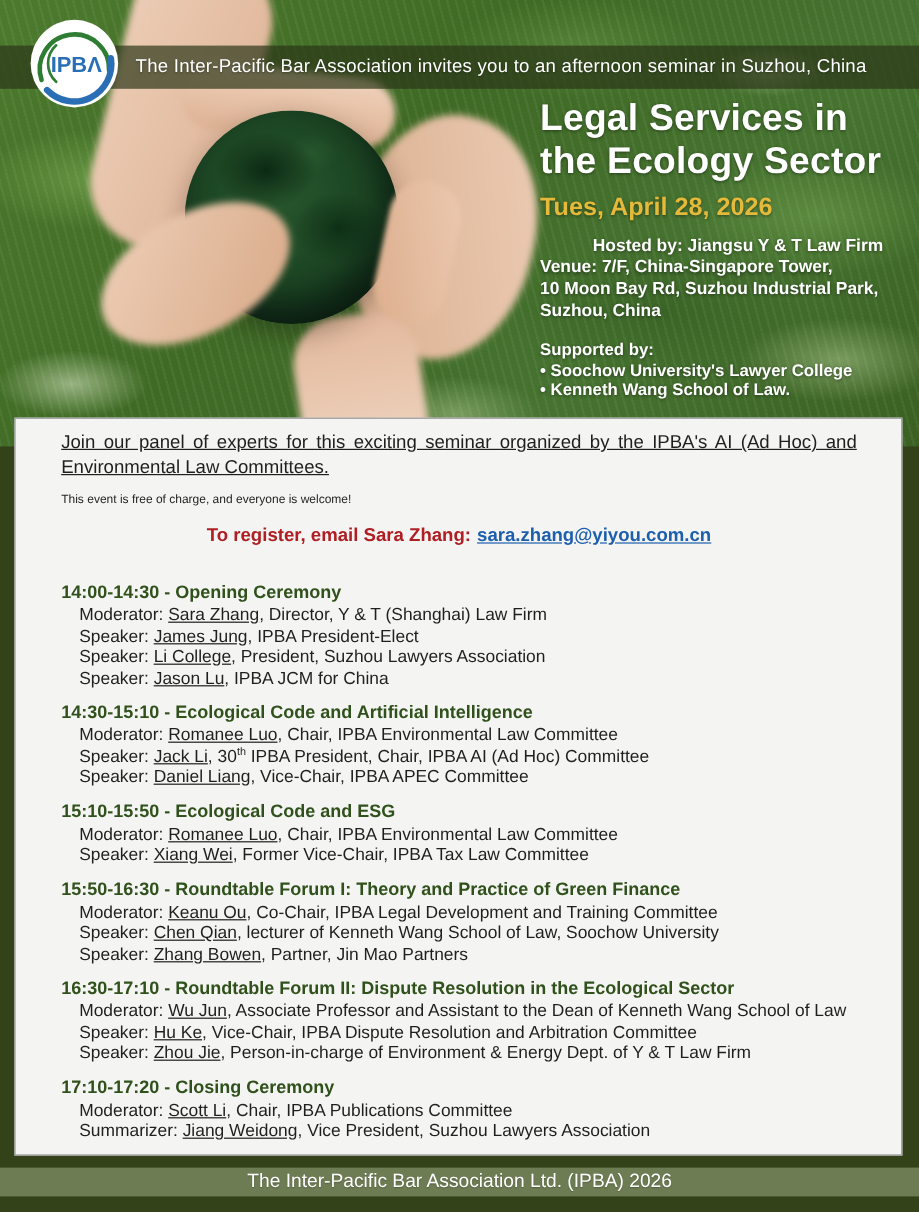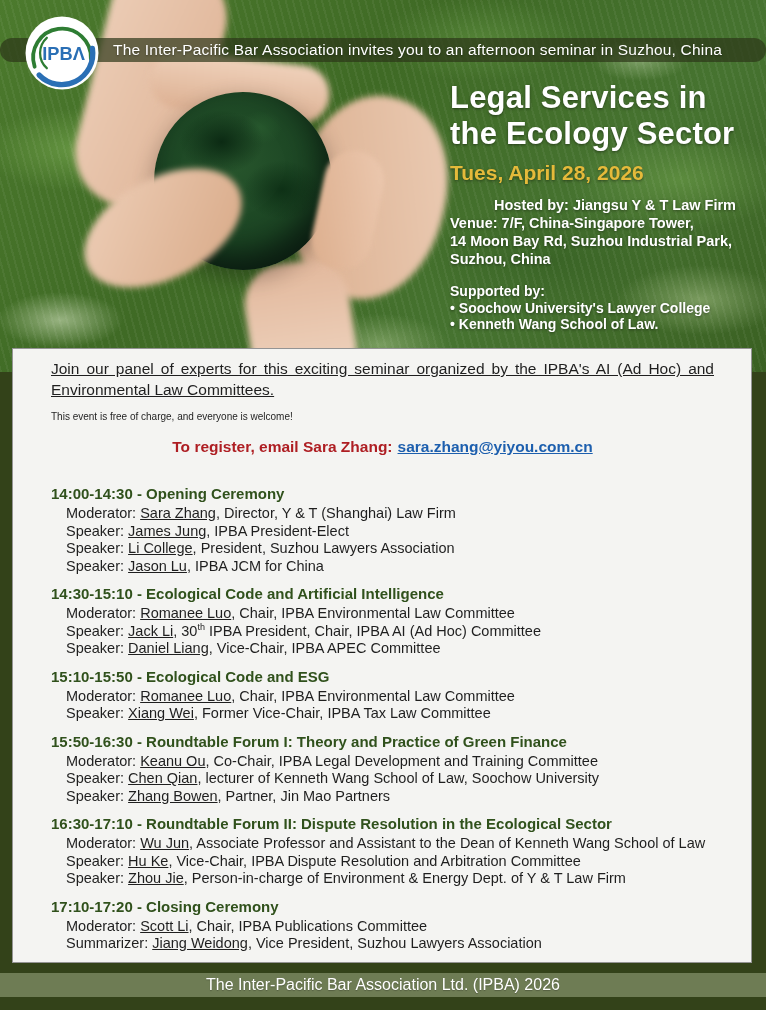--- a/index.html
+++ b/index.html
@@ -46,23 +46,23 @@
       radial-gradient(42px 30px at 30% 72%, rgba(46,96,50,.85), rgba(0,0,0,0) 70%),
       radial-gradient(30px 24px at 60% 20%, rgba(40,90,46,.8), rgba(0,0,0,0) 70%),
       radial-gradient(circle at 45% 40%, #27552c, #1b4423 55%, #143520 80%, #102c1a 100%);
     box-shadow: inset -10px -16px 30px rgba(0,0,0,.5), 0 8px 22px rgba(0,0,0,.3);
   }
   .finger-over { position:absolute; left:318px; top:150px; width:60px; height:120px; border-radius:30px;
     transform:rotate(12deg); background:linear-gradient(250deg,#ecc9b0,#dcae8d); filter:blur(2px); }
 
   
   .banner {
-    position:absolute; left:0; top:38px; width:766px; height:24px;
+    position:absolute; left:0; top:38px; width:766px; height:36px;
     background:rgba(44,54,24,.70); z-index:10;
-    display:flex; align-items:center;border-radius:12px;
+    display:flex; align-items:center;
   }
   .banner-text { color:#fff; font-size:15.5px; letter-spacing:.2px; margin-left:113px;
     text-shadow:0 1px 2px rgba(0,0,0,.35); }
 
   
   .logo { position:absolute; left:24px; top:15px; width:76px; height:76px; z-index:11; }
 
   
   .hero-text { position:absolute; left:450px; top:80px; width:310px; z-index:10; color:#fff;
     text-shadow:0 1px 3px rgba(0,0,0,.45); }
@@ -129,21 +129,21 @@
         <text x="52" y="59" text-anchor="middle" font-family="Liberation Sans, sans-serif" font-size="24" font-weight="bold" fill="#2a6fb5">IPBΛ</text>
       </svg>
     </div>
 
     <div class="hero-text">
       <div class="hero-title">Legal Services in</div>
       <div class="hero-title">the Ecology Sector</div>
       <div class="hero-date">Tues, April 28, 2026</div>
       <div class="hero-host">Hosted by: Jiangsu Y &amp; T Law Firm</div>
       <div class="hero-venue">Venue: 7/F, China-Singapore Tower,</div>
-      <div class="hero-venue">14 Moon Bay Rd, Suzhou Industrial Park,</div>
+      <div class="hero-venue">10 Moon Bay Rd, Suzhou Industrial Park,</div>
       <div class="hero-venue">Suzhou, China</div>
       <div class="hero-supported">Supported by:</div>
       <div class="supporter-row"><span>•</span> <span>Soochow University's Lawyer College</span></div>
       <div class="supporter-row"><span>•</span> <span>Kenneth Wang School of Law.</span></div>
     </div>
   </div>
 
   <div class="content-box">
     <p class="intro-p1">Join our panel of experts for this exciting seminar organized by the IPBA's AI (Ad Hoc) and Environmental Law Committees.</p>
     <p class="intro-p2">This event is free of charge, and everyone is welcome!</p>

